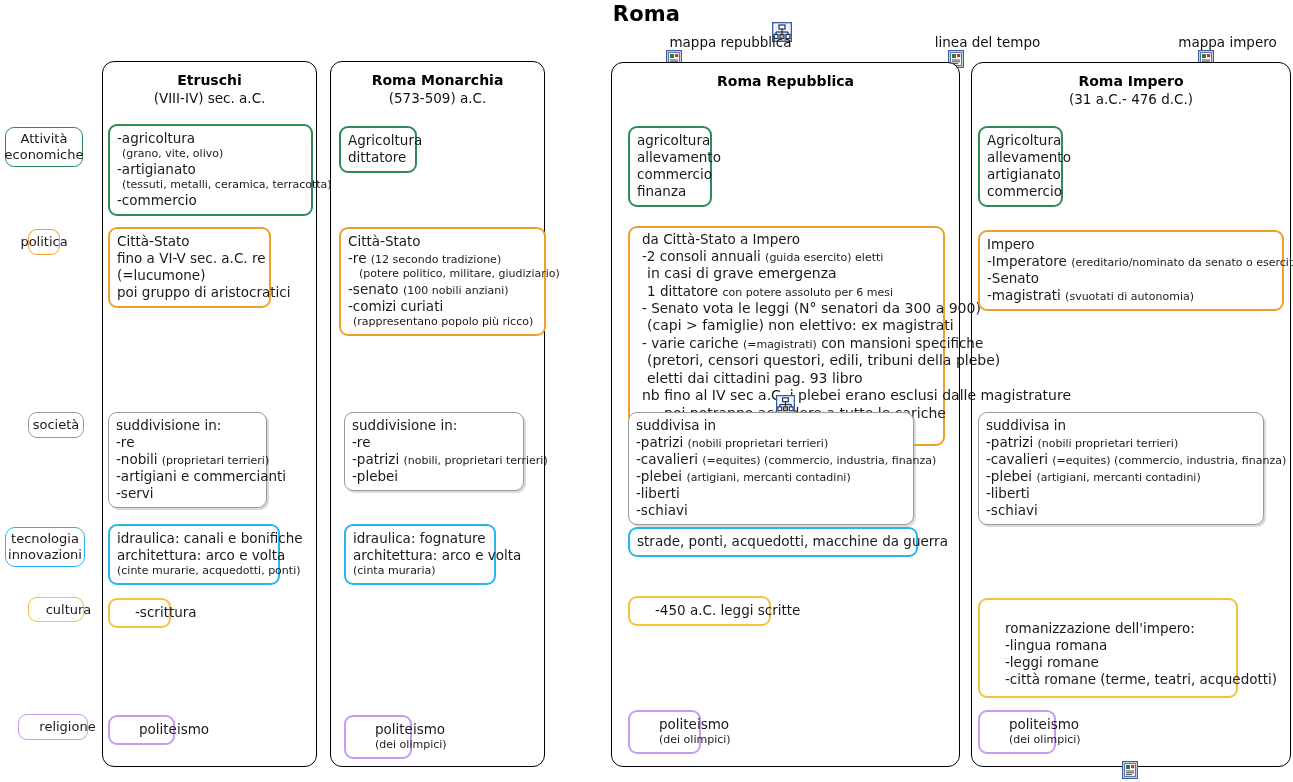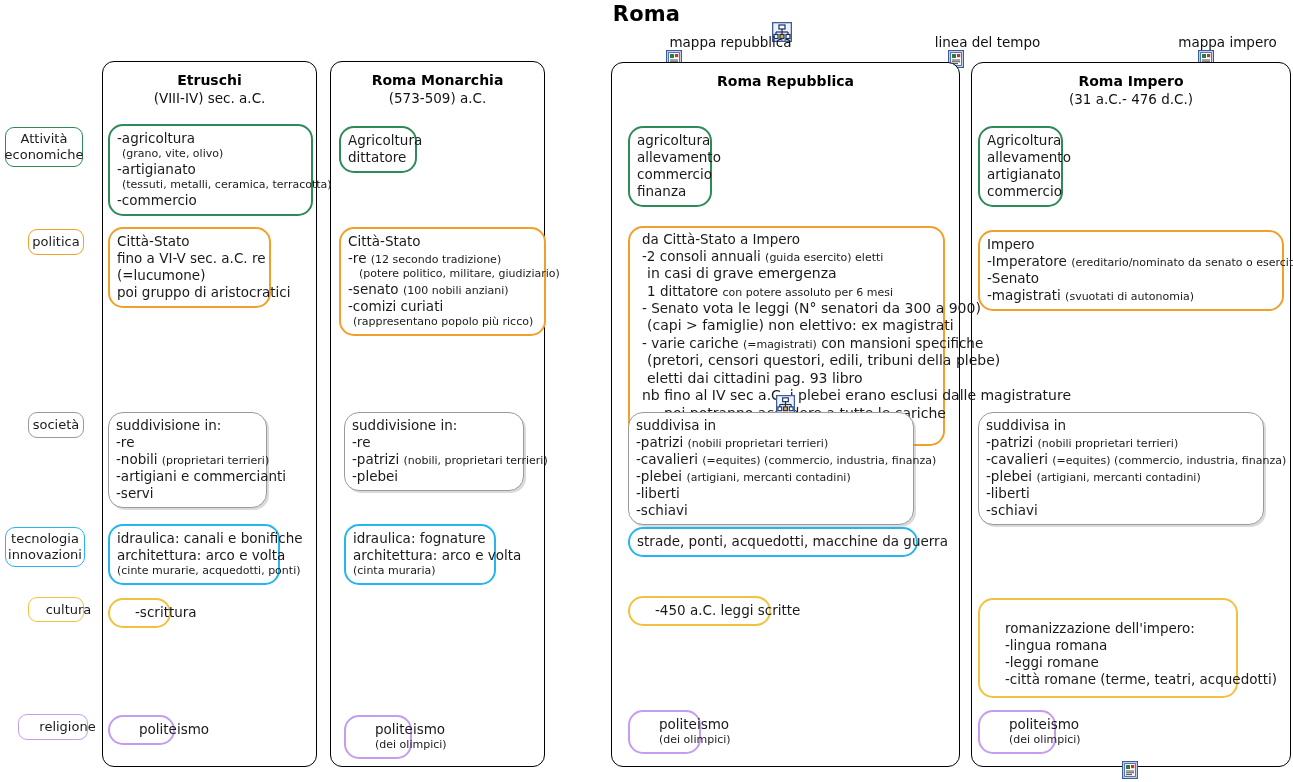--- a/index.html
+++ b/index.html
@@ -50,21 +50,21 @@
     background: #fff;
     font-size: 13px;
     line-height: 1.22;
     text-align: center;
     display: flex; align-items: center; justify-content: center;
     color: #1a1a1a;
   }
 
   
   .box {
-    border-radius: 15px;
+    border-radius: 9px;
     border-width: 2px; border-style: solid;
     background: #fff;
     padding: 4px 7px 5px 7px;
     font-size: 13.5px;
     line-height: 1.26;
     color: #1a1a1a;
     white-space: nowrap;
   }
   .box.thin { border-width: 1.6px; }
   .sm  { font-size: 11px; }
@@ -191,21 +191,21 @@
   </svg>
 </div>
 
 <div class="abs cat-pill c-green" style="left:5px; top:127px; width:78px; height:40px;">
   <div>
     <span class="ln">Attività</span>
     <span class="ln">economiche</span>
   </div>
 </div>
 
-<div class="abs cat-pill c-orange" style="left:28px; top:229px; width:56px; height:26px;">
+<div class="abs cat-pill c-orange" style="left:28px; top:229px; width:32px; height:26px;">
   <span>politica</span>
 </div>
 
 <div class="abs cat-pill c-gray" style="left:28px; top:412px; width:56px; height:26px;">
   <span>società</span>
 </div>
 
 <div class="abs cat-pill c-cyan" style="left:5px; top:527px; width:80px; height:40px;border-radius:10px;">
   <div>
     <span class="ln">tecnologia</span>

